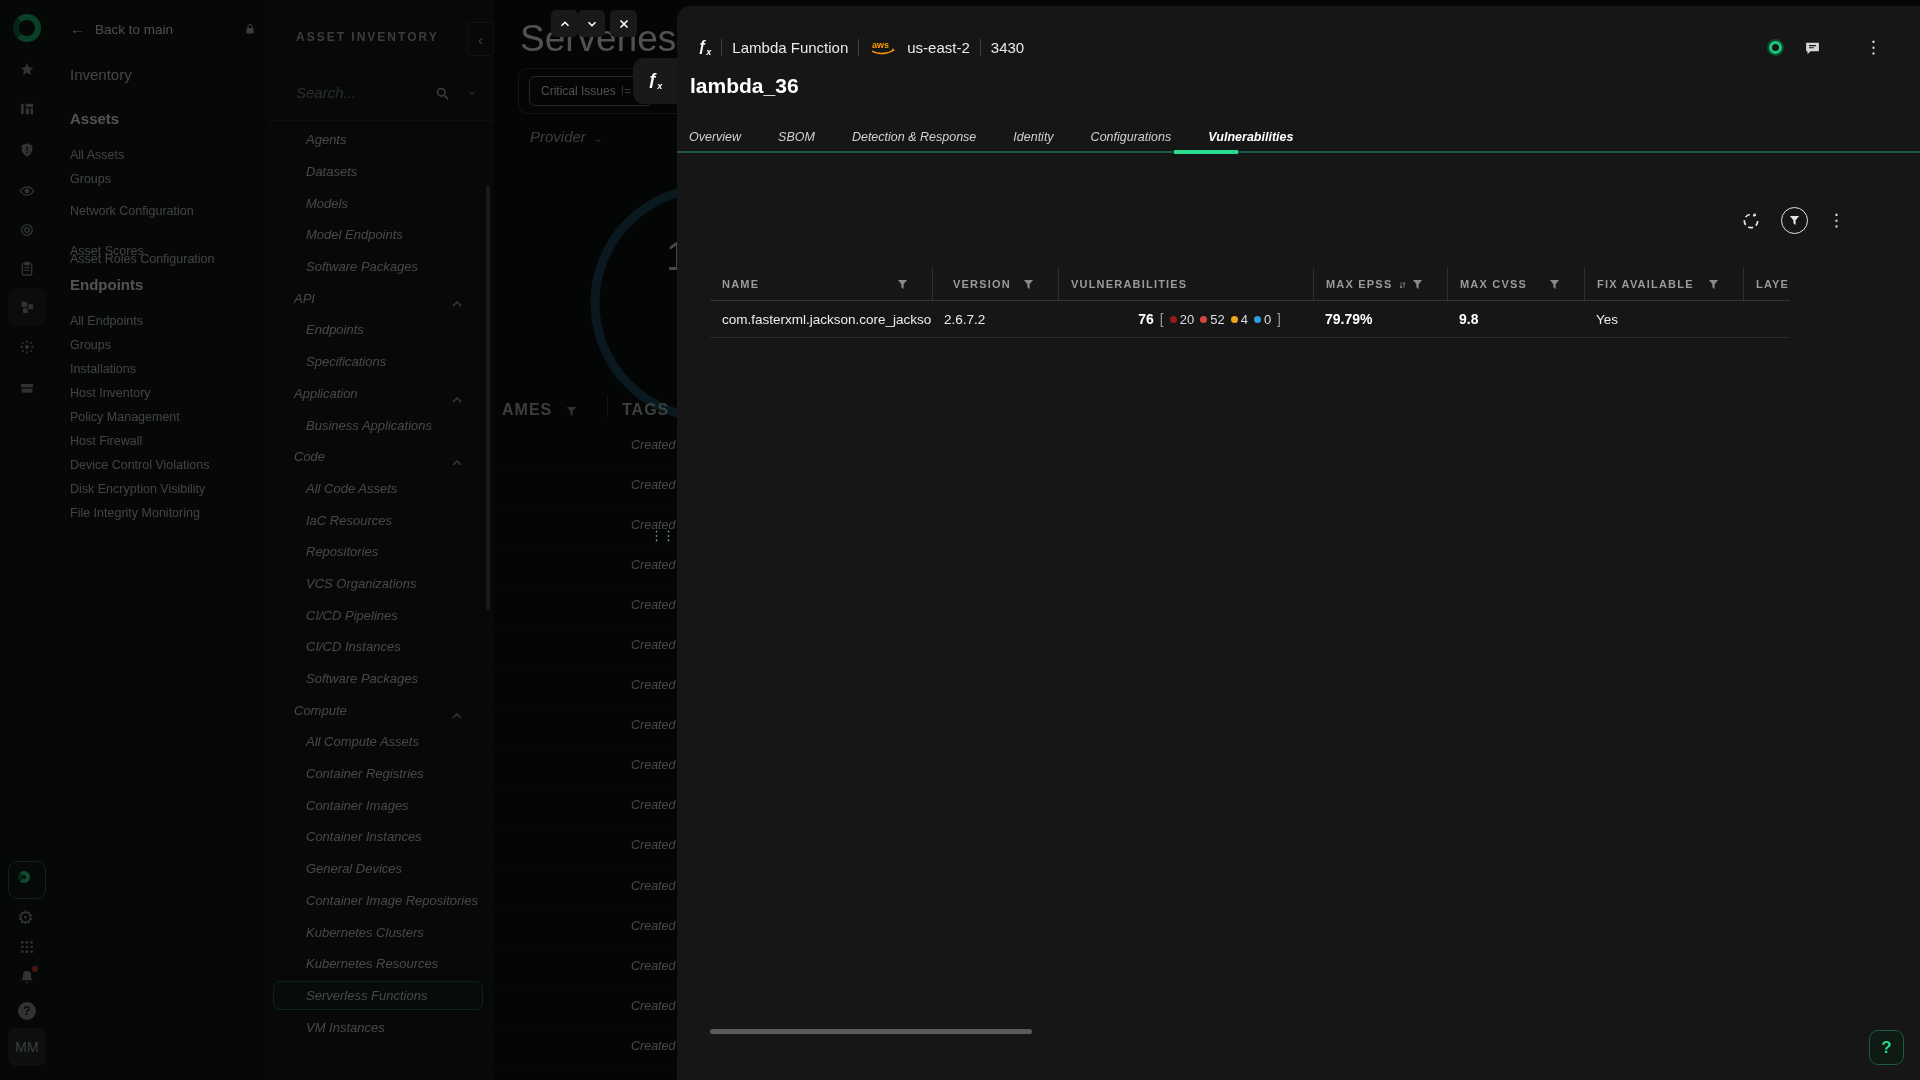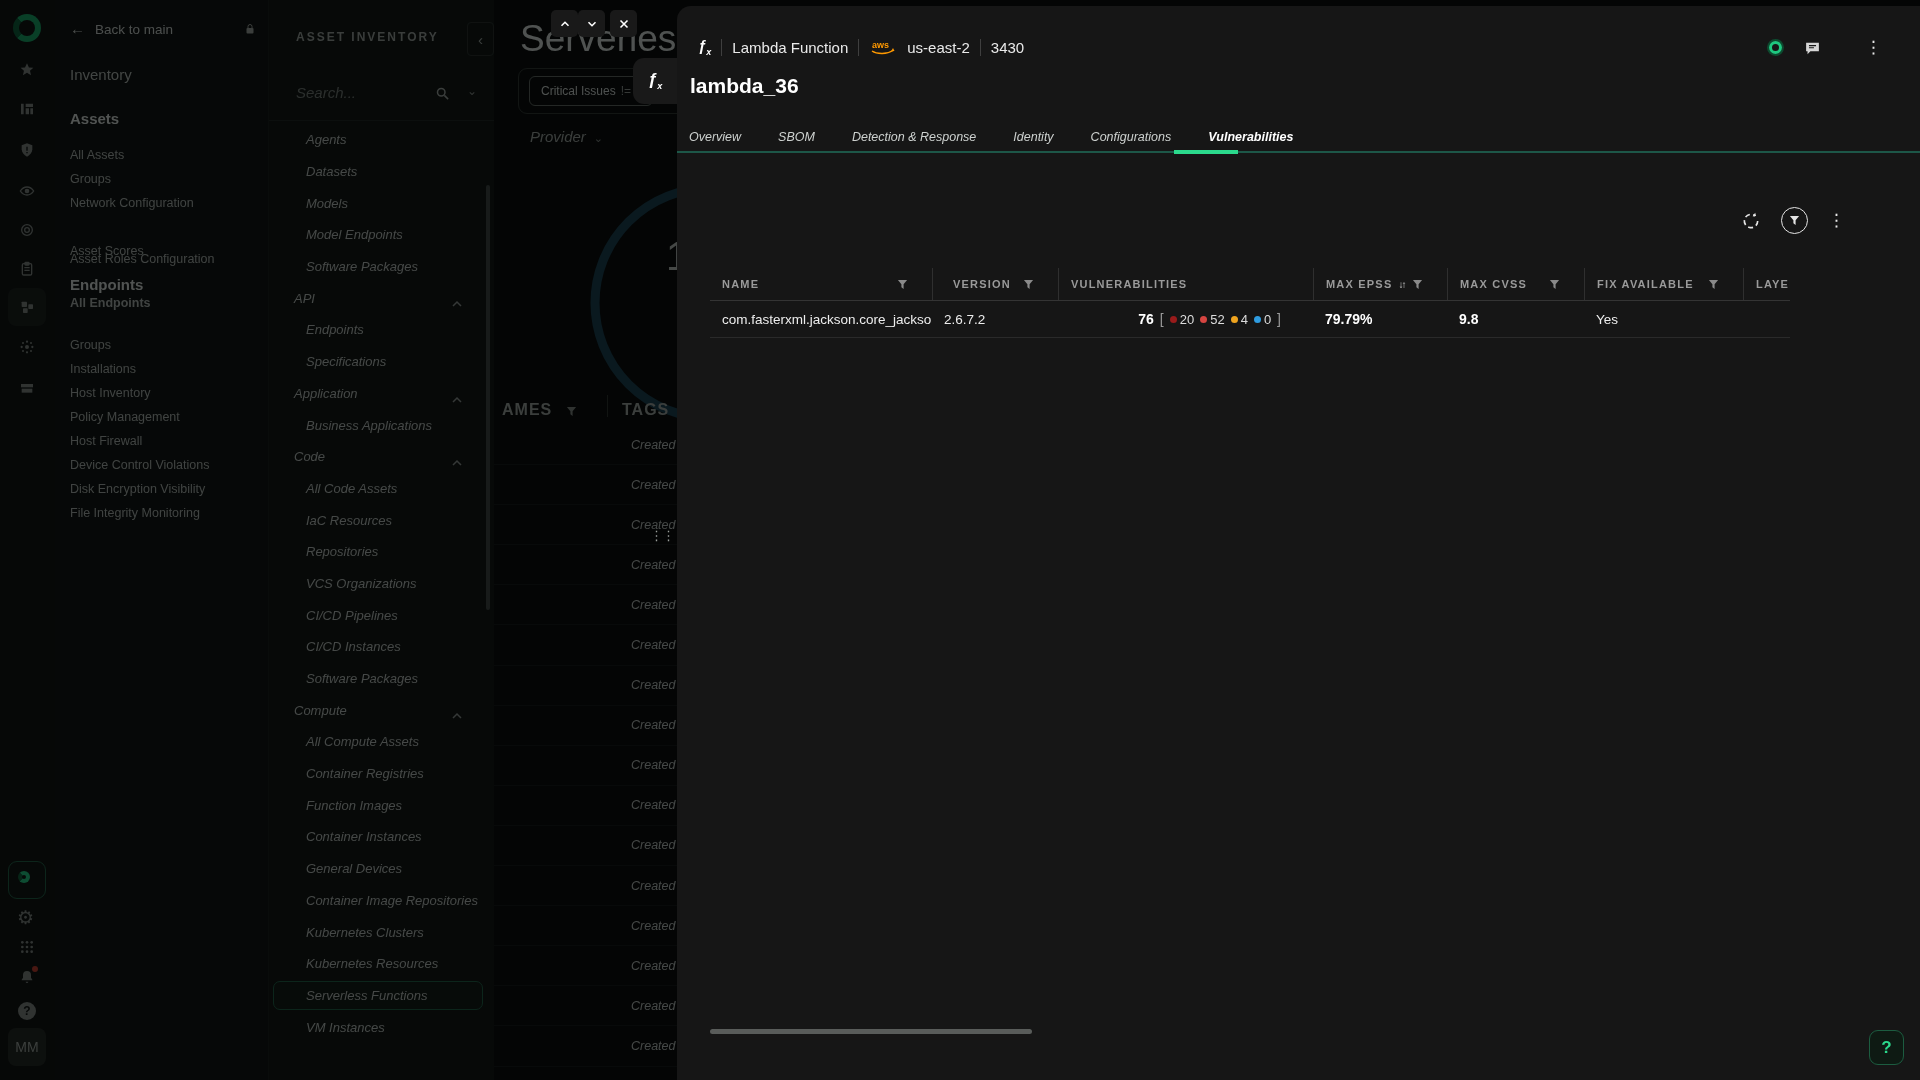--- a/index.html
+++ b/index.html
@@ -235,25 +235,25 @@
       <span class="lock">
         <svg viewBox="0 0 24 24" fill="currentColor">
             <rect x="5" y="10" width="14" height="11" rx="2"></rect>
             <path d="M8 10V7a4 4 0 0 1 8 0v3" fill="none" stroke="currentColor" stroke-width="2"></path>
           </svg></span>
       <div class="sb-section" style="top:66px">Inventory</div>
       <div id="sidebar-groups">
           <div class="sb-head" style="top: 110px;">Assets</div>
           <div class="sb-item" style="top: 148px;">All Assets</div>
           <div class="sb-item" style="top: 172px;">Groups</div>
-          <div class="sb-item" style="top: 196px;">Network Configuration</div>
+          <div class="sb-item" style="top: 204px;">Network Configuration</div>
           <div class="sb-item" style="top: 220px; margin-top: 32px;">Asset Roles Configuration</div>
           <div class="sb-item" style="top: 244px;">Asset Scores</div>
           <div class="sb-head" style="top: 276px;">Endpoints</div>
-          <div class="sb-item" style="top: 296px; font-weight: bold;">All Endpoints</div>
+          <div class="sb-item" style="top: 314px;">All Endpoints</div>
           <div class="sb-item" style="top: 338px;">Groups</div>
           <div class="sb-item" style="top: 362px;">Installations</div>
           <div class="sb-item" style="top: 386px;">Host Inventory</div>
           <div class="sb-item" style="top: 410px;">Policy Management</div>
           <div class="sb-item" style="top: 434px;">Host Firewall</div>
           <div class="sb-item" style="top: 458px;">Device Control Violations</div>
           <div class="sb-item" style="top: 482px;">Disk Encryption Visibility</div>
           <div class="sb-item" style="top: 506px;">File Integrity Monitoring</div>
         </div>
     </div>
@@ -339,21 +339,21 @@
                 <path d="M1 6l4-4 4 4"></path>
               </svg></span>
           </div>
           <div class="tree-row lv1">
             <span class="lbl">All Compute Assets</span>
           </div>
           <div class="tree-row lv1">
             <span class="lbl">Container Registries</span>
           </div>
           <div class="tree-row lv1">
-            <span class="lbl">Function Images</span>
+            <span class="lbl">Container Images</span>
           </div>
           <div class="tree-row lv1">
             <span class="lbl">Container Instances</span>
           </div>
           <div class="tree-row lv1">
             <span class="lbl">General Devices</span>
           </div>
           <div class="tree-row lv1">
             <span class="lbl">Container Image Repositories</span>
           </div>

